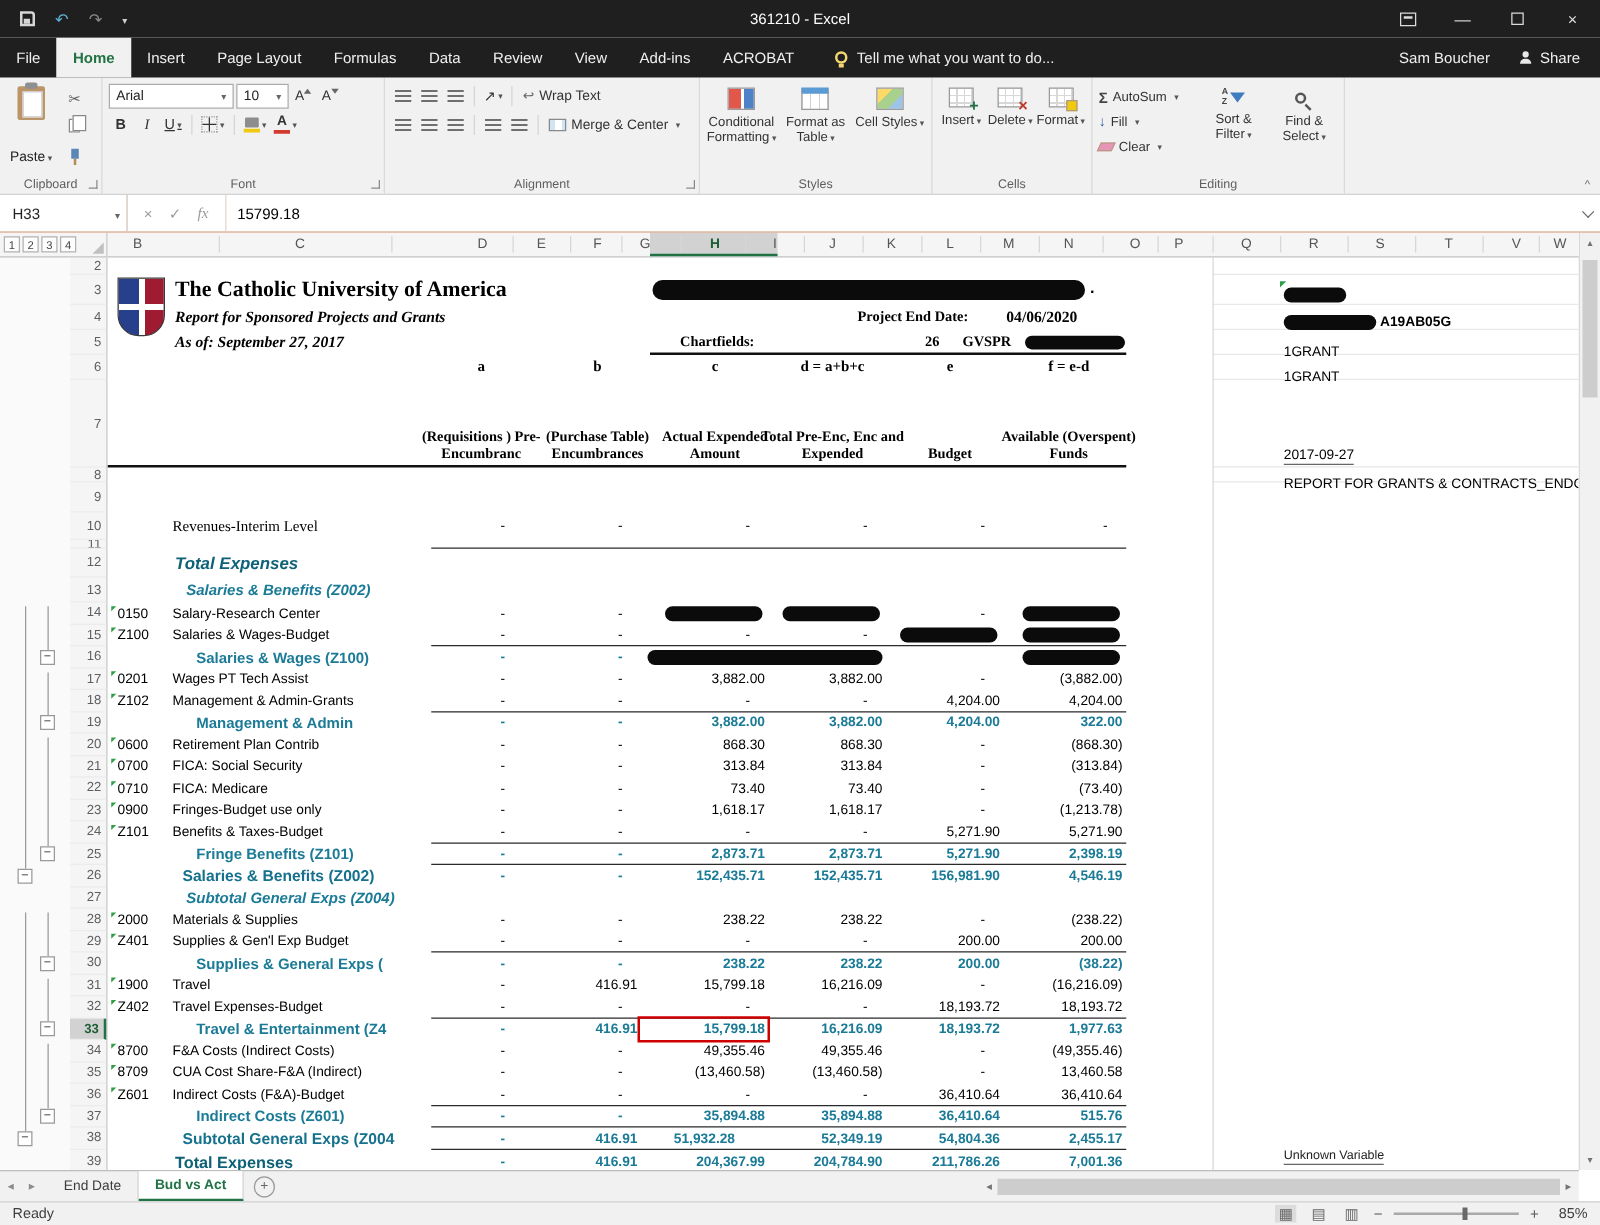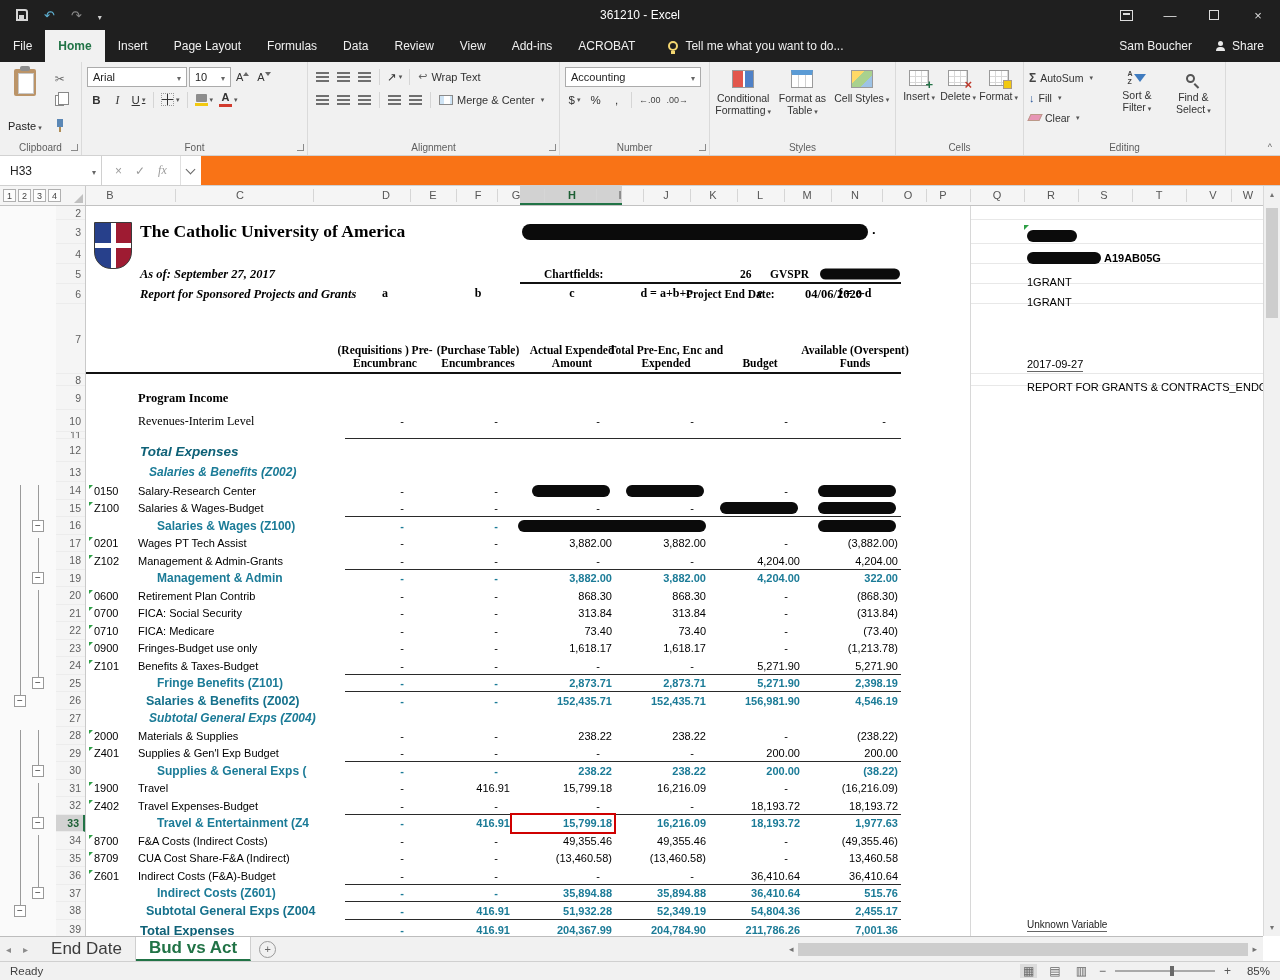--- a/index.html
+++ b/index.html
@@ -181,21 +181,21 @@
 
 .vscroll{position:absolute;right:0;top:186px;width:17px;height:750px;background:#f1f1f1;border-left:1px solid #d9d9d9;z-index:25;}
 .varrow{position:absolute;left:0;width:16px;height:17px;display:flex;align-items:center;justify-content:center;font-size:8px;color:#737373;}
 .varrow.dn{bottom:0;}
 .vthumb{position:absolute;left:2px;top:22px;width:12px;height:110px;background:#cdcdcd;}
 
 
 .stabs{position:absolute;left:0;top:936px;width:1263px;height:25px;background:#f1f1f1;border-top:1px solid #bdbdbd;display:flex;align-items:stretch;z-index:26;}
 .tnavb{display:flex;align-items:center;padding:0 6px;color:#8c8c8c;font-size:10px;}
 .stabstrip{display:flex;align-items:stretch;margin-left:4px;}
-.stab{padding:0 13px;display:flex;align-items:center;font-size:17px;color:#3c3c3c;border-right:1px solid #cfcfcf;white-space:nowrap;}
+.stab{padding:0 13px;display:flex;align-items:center;font-size:11px;color:#3c3c3c;border-right:1px solid #cfcfcf;white-space:nowrap;}
 .stab.active{background:#fff;color:#217346;font-weight:bold;border-bottom:2px solid #217346;}
 .addsheet{width:17px;height:17px;border-radius:50%;border:1px solid #9a9a9a;color:#666;display:flex;align-items:center;justify-content:center;font-size:11px;margin:auto 8px;}
 .hscroll{margin-left:auto;display:flex;align-items:center;width:478px;padding-right:2px;}
 .harr{color:#737373;font-size:9px;padding:0 4px;}
 .hthumb{flex:1;height:13px;background:#cdcdcd;}
 
 
 .status{position:absolute;left:0;top:961px;width:100%;height:19px;background:#f1f1f1;border-top:1px solid #d0d0d0;display:flex;align-items:center;font-size:11.5px;color:#3f3f3f;z-index:26;}
 .ready{padding-left:10px;}
 .sright{margin-left:auto;display:flex;align-items:center;gap:9px;padding-right:10px;}
@@ -357,38 +357,20 @@
         <span class="vsep"></span>
         <span class="txtbtn dd">
             <span class="imerge"></span>
             <span>Merge &amp; Center</span>
           </span>
       </div>
       <div class="glabel">Alignment</div>
       <span class="launcher"></span>
     </div>
 
-    <div class="rgroup" style="width:150px">
-      <div class="frow">
-        <div class="combo" style="width:136px">
-            <span>Accounting</span>
-            <span class="cbt"></span>
-          </div>
-      </div>
-      <div class="frow">
-        <span class="tbtn dd">$</span>
-        <span class="tbtn">%</span>
-        <span class="tbtn">,</span>
-        <span class="vsep"></span>
-        <span class="tbtn sm">←.00</span>
-        <span class="tbtn sm">.00→</span>
-      </div>
-      <div class="glabel">Number</div>
-      <span class="launcher"></span>
-    </div>
 
     <div class="rgroup" style="width:186px">
       <div class="gbody">
         <div class="stylebtn">
           <span class="icf"></span>
           <span class="slabel dd">Conditional Formatting</span>
         </div>
         <div class="stylebtn">
           <span class="ift"></span>
           <span class="slabel dd">Format as Table</span>
@@ -459,20 +441,23 @@
   <div class="fbar">
     <div class="namebox">
       <span>H33</span>
       <span class="nbcaret"></span>
     </div>
     <div class="fxicons">
       <span>×</span>
       <span>✓</span>
       <span class="fxi">fx</span>
     </div>
+    <div class="finput">
+        <span>15799.18</span>
+      </div>
     <div class="fexp"></div>
   </div>
 
   <div class="chead">
     <div class="corner">
       <span class="lvlbtn">1</span>
       <span class="lvlbtn">2</span>
       <span class="lvlbtn">3</span>
       <span class="lvlbtn">4</span>
       <span class="cornertri"></span>
@@ -582,21 +567,21 @@
         <div class="rowhdr" style="top: 696px; height: 17.5px;">38</div>
         <div class="rowhdr" style="top: 713.5px; height: 20px;">39</div>
       </div>
     <div class="content">
         <div class="grow" style="top: 0px; height: 14px;"></div>
         <div class="grow" style="top: 14px; height: 24px;">
           <div class="orgtitle">The Catholic University of America</div>
           <div class="redact rbar3"></div>
           <div class="orgdot">.</div>
         </div>
-        <div class="grow" style="top: 38px; height: 20px; margin-top: 40px;">
+        <div class="grow" style="top: 38px; height: 20px;">
           <div class="orgsub">Report for Sponsored Projects and Grants</div>
           <div class="pelabel">Project End Date:</div>
           <div class="pevalue">04/06/2020</div>
         </div>
         <div class="grow" style="top: 58px; height: 20px;">
           <div class="orgasof">As of:  September 27, 2017</div>
           <div class="cflabel">Chartfields:</div>
           <div class="cfnum">26</div>
           <div class="cfcode">GVSPR</div>
           <div class="redact rbar5"></div>
@@ -613,23 +598,20 @@
         <div class="grow" style="top: 98px; height: 70px;">
           <div class="coltitle" style="left: 239px;">(Requisitions ) Pre-Encumbranc</div>
           <div class="coltitle" style="left: 332px;">(Purchase Table) Encumbrances</div>
           <div class="coltitle" style="left: 426px;">Actual Expended Amount</div>
           <div class="coltitle" style="left: 520px;">Total Pre-Enc, Enc and Expended</div>
           <div class="coltitle" style="left: 614px;">Budget</div>
           <div class="coltitle" style="left: 709px;">Available (Overspent) Funds</div>
           <div class="thickline tl7"></div>
         </div>
         <div class="grow" style="top: 168px; height: 12px;"></div>
-        <div class="grow" style="top: 180px; height: 24px;">
-          <div class="rname program">Program Income</div>
-        </div>
         <div class="grow" style="top: 204px; height: 22px;">
           <div class="rname revenue">Revenues-Interim Level</div>
           <div class="val dash" style="left: 222px;">-</div>
           <div class="val dash" style="left: 316px;">-</div>
           <div class="val dash" style="left: 418px;">-</div>
           <div class="val dash" style="left: 512px;">-</div>
           <div class="val dash" style="left: 606px;">-</div>
           <div class="val dash" style="left: 704px;">-</div>
         </div>
         <div class="grow" style="top: 226px; height: 7px;">
@@ -871,21 +853,21 @@
           <div class="val tval" style="left: 418px;">35,894.88</div>
           <div class="val tval" style="left: 512px;">35,894.88</div>
           <div class="val tval" style="left: 606px;">36,410.64</div>
           <div class="val tval" style="left: 704px;">515.76</div>
         </div>
         <div class="grow" style="top: 696px; height: 17.5px;">
           <div class="topline"></div>
           <div class="rname sub1">Subtotal General Exps (Z004</div>
           <div class="val tval dash" style="left: 222px;">-</div>
           <div class="val tval" style="left: 316px;">416.91</div>
-          <div class="val tval" style="left: 418px; padding-left: 16px;">51,932.28</div>
+          <div class="val tval" style="left: 394px; padding-left: 16px;">51,932.28</div>
           <div class="val tval" style="left: 512px;">52,349.19</div>
           <div class="val tval" style="left: 606px;">54,804.36</div>
           <div class="val tval" style="left: 704px;">2,455.17</div>
         </div>
         <div class="grow" style="top: 713.5px; height: 20px;">
           <div class="topline"></div>
           <div class="rname total">Total Expenses</div>
           <div class="val tval dash" style="left: 222px;">-</div>
           <div class="val tval" style="left: 316px;">416.91</div>
           <div class="val tval" style="left: 418px;">204,367.99</div>

